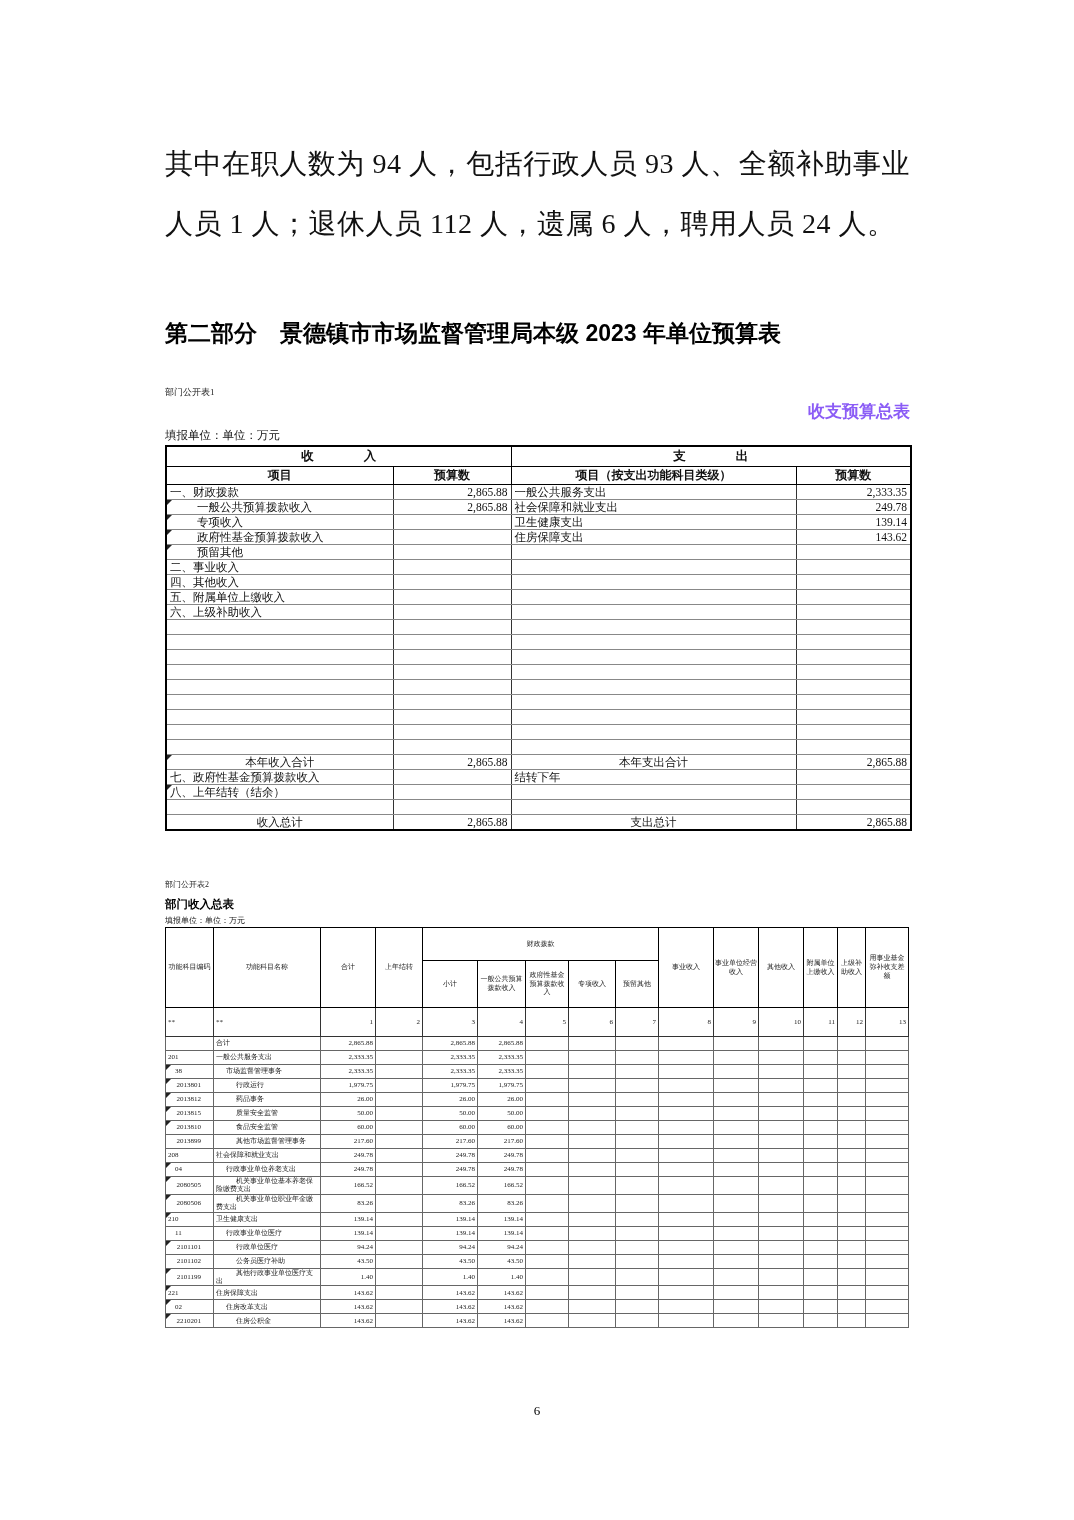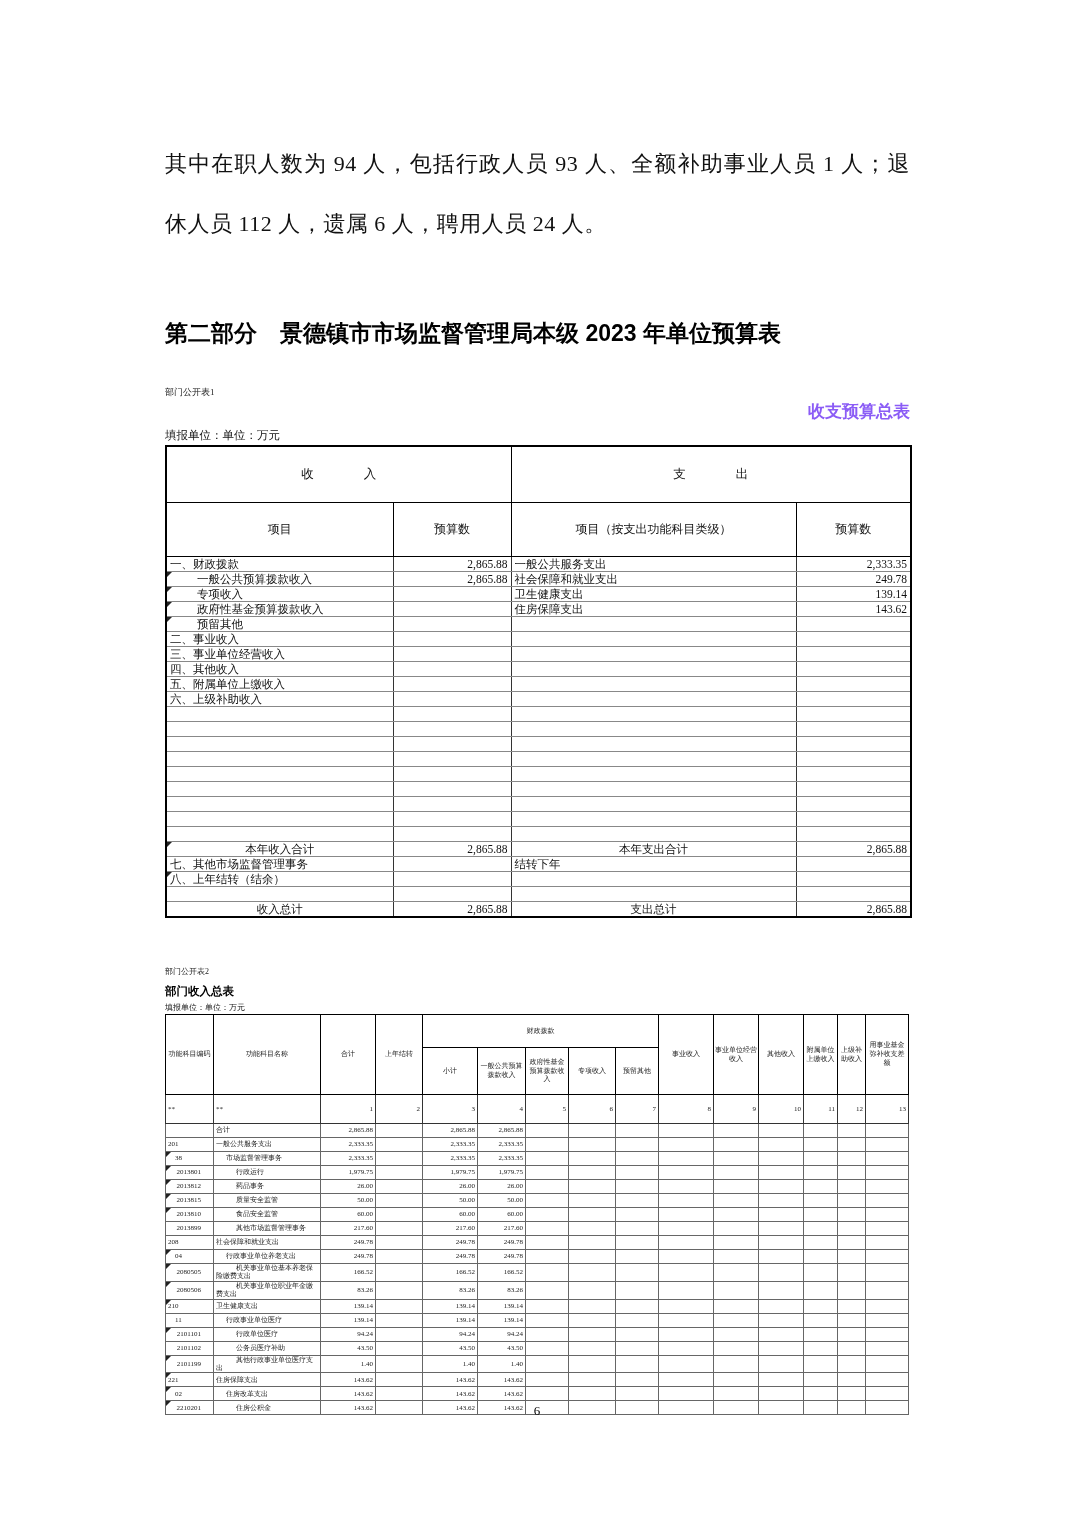--- a/index.html
+++ b/index.html
@@ -2,36 +2,36 @@
 <html><head>
 <meta charset="utf-8">
 <style>
   html,body{margin:0;padding:0;}
   body{
     width:1074px;height:1520px;position:relative;background:#fff;color:#111;
     font-family:"Liberation Serif","DejaVu Serif",serif;
   }
   .content{padding:134px 164px 0 165px;}
 
-  .intro{font-size:22px;line-height:60px;letter-spacing:.5px;margin:0;text-align:justify;}
+  .intro{font-size:28px;line-height:60px;letter-spacing:.5px;margin:0;text-align:justify;}
 
   .section-heading{
     font-family:"Liberation Sans","DejaVu Sans",sans-serif;
     font-size:23px;font-weight:bold;line-height:58px;margin:50px 0 0;color:#000;
   }
 
   .table-tag{font-size:9px;color:#222;}
   .t1-tag{margin-top:24px;}
   .t1-title{text-align:right;font-size:17px;font-weight:bold;margin-top:1px;color:#8b5cf6;}
   .meta{display:flex;align-items:flex-end;}
   .t1-meta{font-size:11.5px;margin-top:5px;}
 
   table{border-collapse:collapse;table-layout:fixed;}
   #t1{width:745px;border:2px solid #000;margin-top:2px;}
-  #t1 th{font-weight:normal;font-size:12px;border:1px solid #000;height:17px;padding:18px;text-align:center;}
+  #t1 th{font-weight:bold;font-size:12px;border:1px solid #000;height:17px;padding:0;text-align:center;}
   #t1 tr.grp th{height:19px;font-size:12.5px;}
   #t1 td{
     border-top:1px solid #888;border-bottom:1px solid #888;
     border-left:1px solid #333;border-right:1px solid #333;
     font-size:11.5px;height:14px;padding:0 3px;overflow:hidden;white-space:nowrap;line-height:1.1;
   }
   #t1 td.name{text-align:left;}
   #t1 td.name.ind{padding-left:30px;}
   #t1 td.ctr{text-align:center;}
   #t1 td.num{text-align:right;}
@@ -127,26 +127,20 @@
             <td class="name"></td>
             <td class="num"></td>
           </tr>
           <tr>
             <td class="name">二、事业收入</td>
             <td class="num"></td>
             <td class="name"></td>
             <td class="num"></td>
           </tr>
           <tr>
-            <td class="name">三、事业单位经营收入</td>
-            <td class="num"></td>
-            <td class="name"></td>
-            <td class="num"></td>
-          </tr>
-          <tr>
             <td class="name">四、其他收入</td>
             <td class="num"></td>
             <td class="name"></td>
             <td class="num"></td>
           </tr>
           <tr>
             <td class="name">五、附属单位上缴收入</td>
             <td class="num"></td>
             <td class="name"></td>
             <td class="num"></td>
@@ -211,21 +205,21 @@
             <td class="name"></td>
             <td class="num"></td>
           </tr>
           <tr>
             <td class="name ctr mk">本年收入合计</td>
             <td class="num">2,865.88</td>
             <td class="name ctr">本年支出合计</td>
             <td class="num">2,865.88</td>
           </tr>
           <tr>
-            <td class="name">七、其他市场监督管理事务</td>
+            <td class="name">七、政府性基金预算拨款收入</td>
             <td class="num"></td>
             <td class="name">结转下年</td>
             <td class="num"></td>
           </tr>
           <tr>
             <td class="name mk">八、上年结转（结余）</td>
             <td class="num"></td>
             <td class="name"></td>
             <td class="num"></td>
           </tr>

